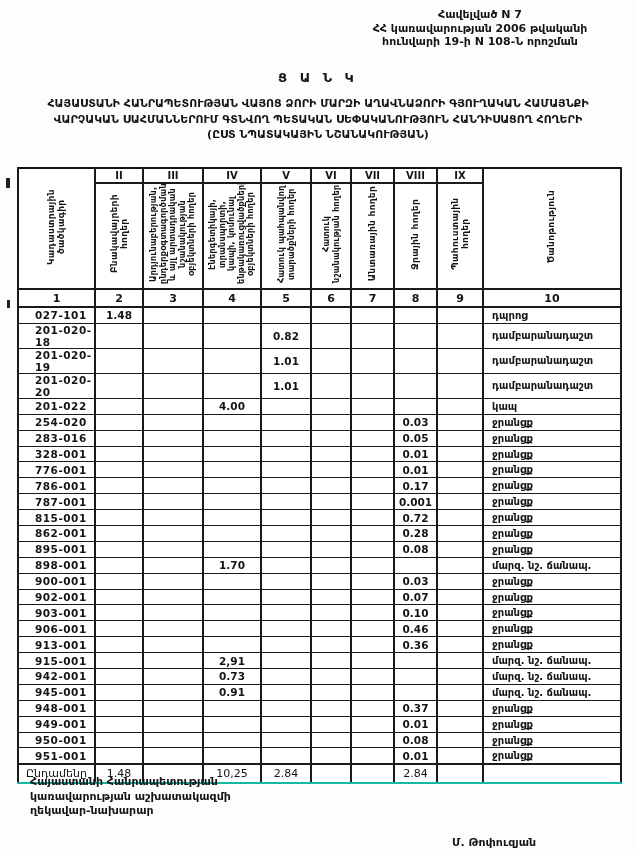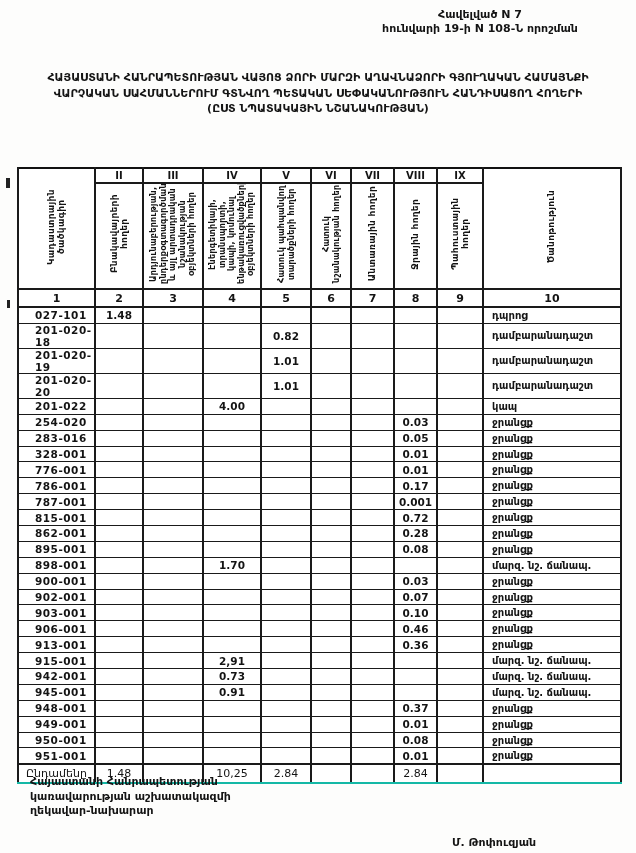--- a/index.html
+++ b/index.html
@@ -64,24 +64,26 @@
   .scan-mark.m2 { left: 7px; top: 300px; width: 3px; height: 8px; }
 </style>
 </head>
 <body>
 
 <div class="scan-mark m1"></div>
 <div class="scan-mark m2"></div>
 
 <div class="appendix">
   <div>Հավելված N 7</div>
+  <div>ՀՀ կառավարության 2006 թվականի</div>
   <div>հունվարի 19-ի N 108-Ն որոշման</div>
 </div>
 
 <div class="doc-title">
+  <div class="title-main">Ց Ա Ն Կ</div>
   <div class="title-line">ՀԱՅԱՍՏԱՆԻ ՀԱՆՐԱՊԵՏՈՒԹՅԱՆ ՎԱՅՈՑ ՁՈՐԻ ՄԱՐԶԻ ԱՂԱՎՆԱՁՈՐԻ ԳՅՈՒՂԱԿԱՆ ՀԱՄԱՅՆՔԻ</div>
   <div class="title-line">ՎԱՐՉԱԿԱՆ ՍԱՀՄԱՆՆԵՐՈՒՄ ԳՏՆՎՈՂ ՊԵՏԱԿԱՆ ՍԵՓԱԿԱՆՈՒԹՅՈՒՆ ՀԱՆԴԻՍԱՑՈՂ ՀՈՂԵՐԻ</div>
   <div class="title-line">(ԸՍՏ ՆՊԱՏԱԿԱՅԻՆ ՆՇԱՆԱԿՈՒԹՅԱՆ)</div>
 </div>
 
 <div class="table-wrap">
   <table>
     <colgroup>
       <col style="width:77px">
         <col style="width:48px">

